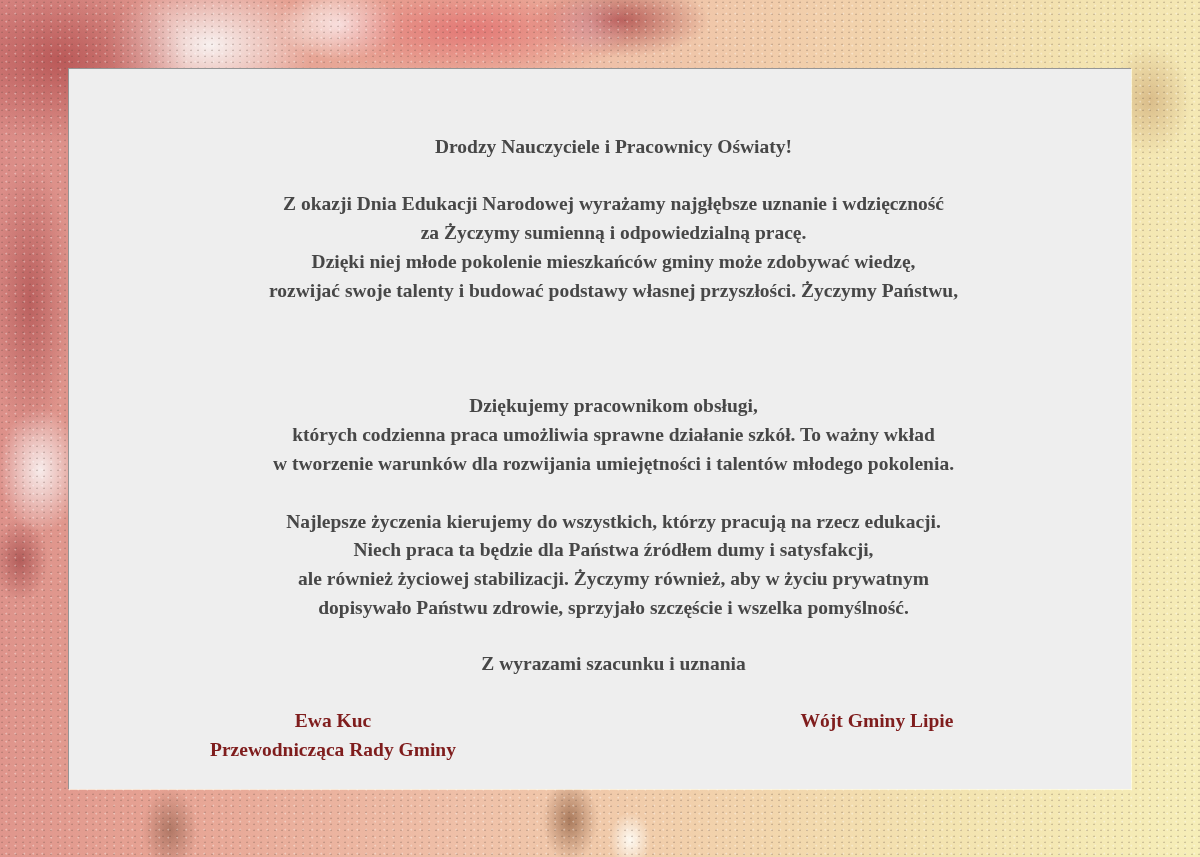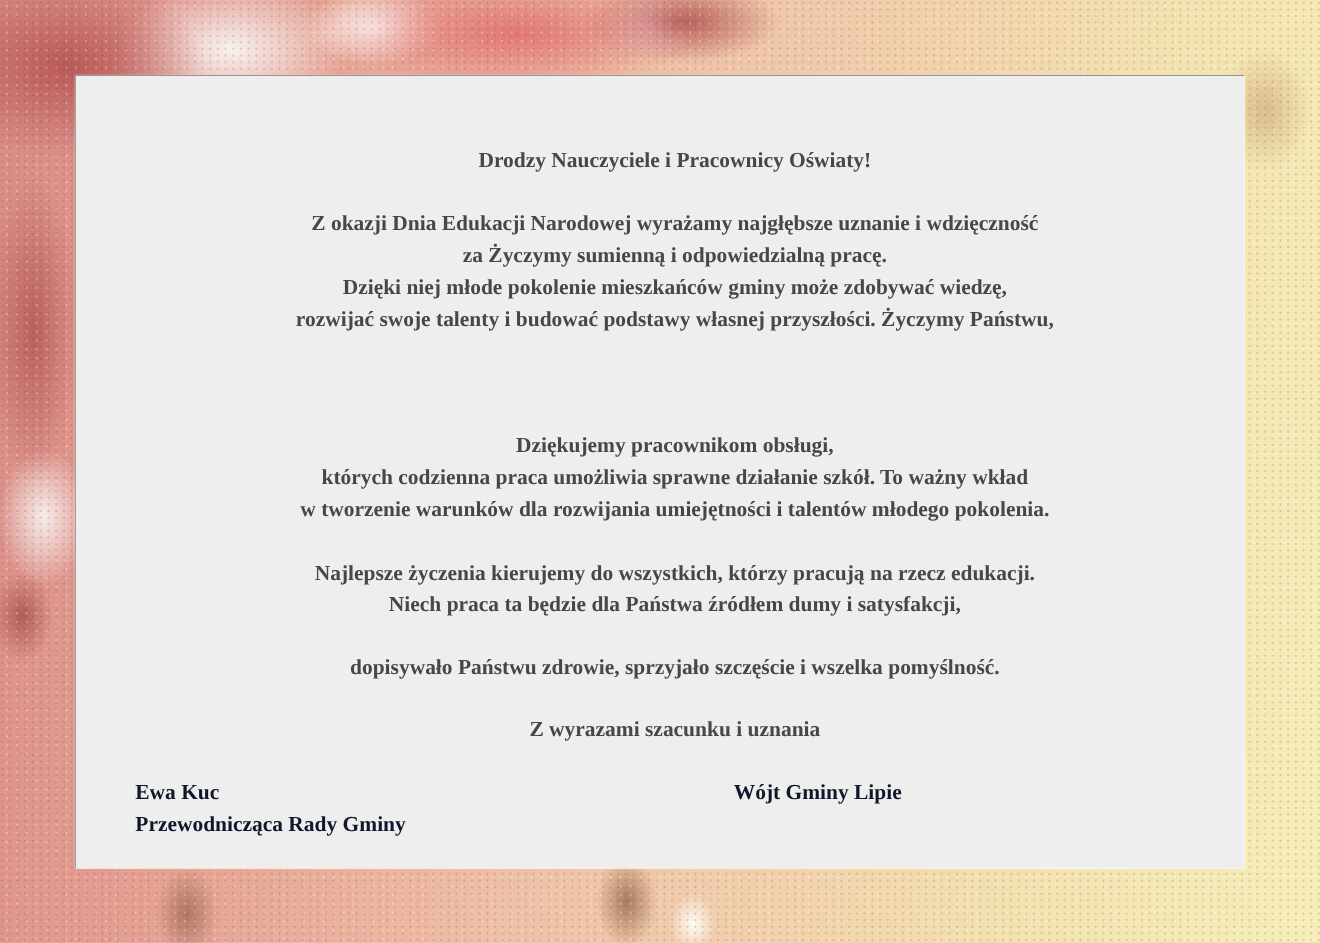--- a/index.html
+++ b/index.html
@@ -37,23 +37,23 @@
       background:#eeeeee;
       box-shadow: inset 1px 1px 0 rgba(90,90,90,0.6), 1px 1px 0 rgba(255,255,240,0.7);
     }
     .text {
       position:absolute; left:0; right:0; text-align:center;
       font-family:"Liberation Serif", "DejaVu Serif", serif;
       font-weight:bold; font-size:19.5px; color:#474747;
       line-height:29px; white-space:nowrap; margin:0;padding-left:28px;
     }
     .sig {
-      position:absolute; text-align:left;
+      position:absolute; text-align:center;
       font-family:"Liberation Serif", "DejaVu Serif", serif;
-      font-weight:bold; font-size:19.5px; color:#0f172a;
+      font-weight:bold; font-size:19.5px; color:#7f1d1d;
       line-height:29px; white-space:nowrap; width:420px;
     }
     .sig div { margin:0; }
   </style>
 </head>
 <body>
 
 <div class="frame">
   <div class="texture"></div>
 </div>
@@ -65,20 +65,21 @@
   <p class="text" style="top:150px">za Życzymy sumienną i odpowiedzialną pracę.</p>
   <p class="text" style="top:179px">Dzięki niej młode pokolenie mieszkańców gminy może zdobywać wiedzę,</p>
   <p class="text" style="top:208px">rozwijać swoje talenty i budować podstawy własnej przyszłości. Życzymy Państwu,</p>
 
   <p class="text" style="top:323px">Dziękujemy pracownikom obsługi,</p>
   <p class="text" style="top:352px">których codzienna praca umożliwia sprawne działanie szkół. To ważny wkład</p>
   <p class="text" style="top:381px">w tworzenie warunków dla rozwijania umiejętności i talentów młodego pokolenia.</p>
 
   <p class="text" style="top:439px">Najlepsze życzenia kierujemy do wszystkich, którzy pracują na rzecz edukacji.</p>
   <p class="text" style="top:467px">Niech praca ta będzie dla Państwa źródłem dumy i satysfakcji,</p>
+  <p class="text" style="top:496px">ale również życiowej stabilizacji. Życzymy również, aby w życiu prywatnym</p>
   <p class="text" style="top:525px">dopisywało Państwu zdrowie, sprzyjało szczęście i wszelka pomyślność.</p>
 
   <p class="text" style="top:581px">Z wyrazami szacunku i uznania</p>
 
   <div class="sig" style="left:55px; top:638px">
     <div>Ewa Kuc</div>
     <div>Przewodnicząca Rady Gminy</div>
   </div>
   <div class="sig" style="left:599px; top:638px">
     <div>Wójt Gminy Lipie</div>

